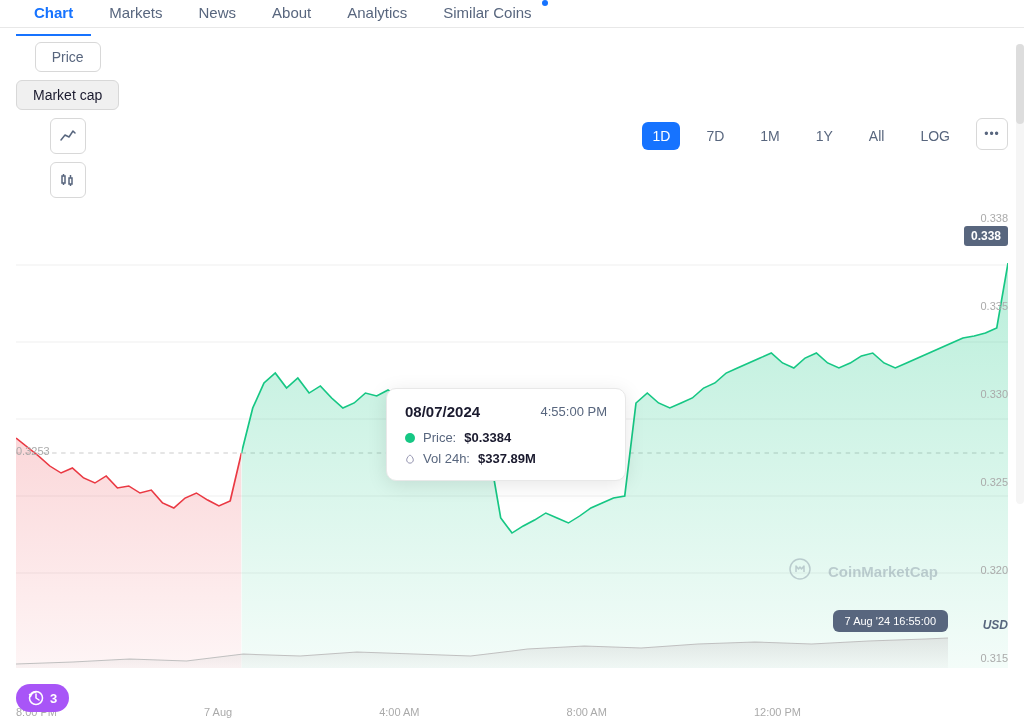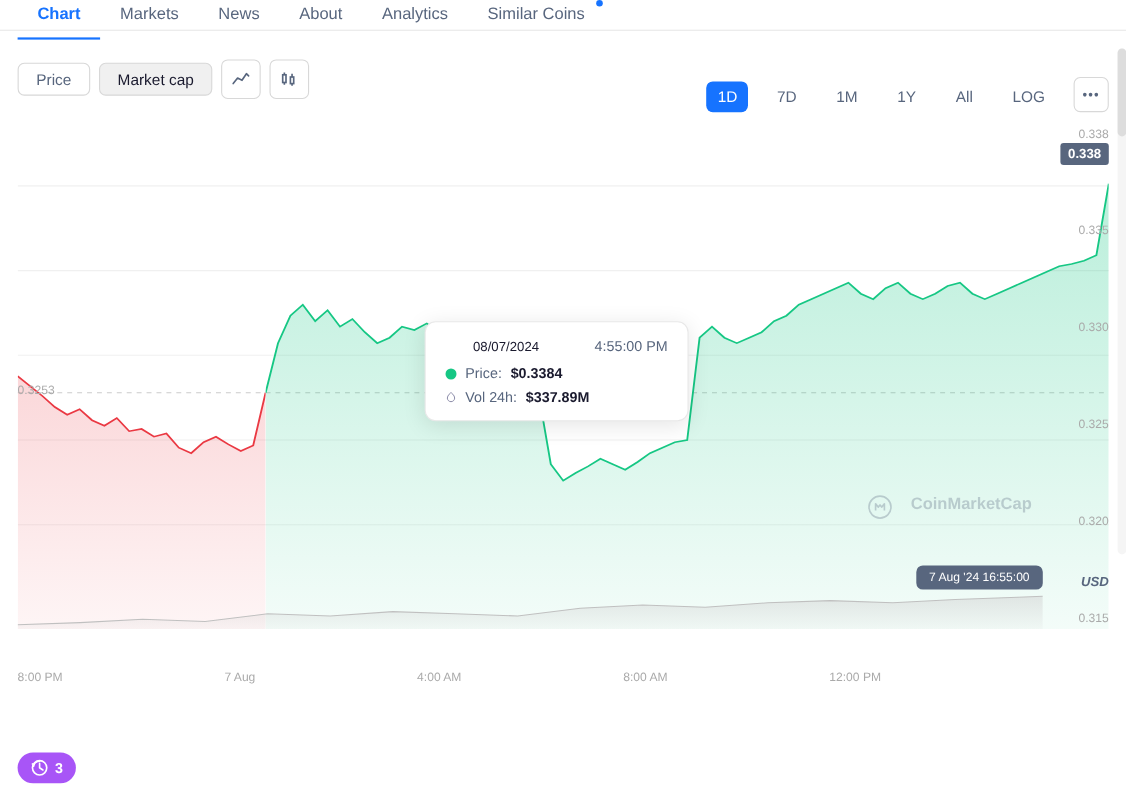--- a/index.html
+++ b/index.html
@@ -52,20 +52,21 @@
     .toolbar {
       display: flex;
       align-items: center;
       justify-content: space-between;
       padding: 14px 16px 10px 16px;
     }
     .toolbar-left {
       display: flex;
       align-items: center;
       gap: 8px;
+      flex-direction: column;
     }
     .tab-btn {
       padding: 6px 16px;
       border: 1px solid #d8d8d8;
       border-radius: 6px;
       background: #fff;
       font-size: 14px;
       color: #58667e;
       cursor: pointer;
       font-weight: 400;
@@ -183,24 +184,23 @@
       left: 370px;
       top: 180px;
     }
     .tooltip-header {
       display: flex;
       justify-content: space-between;
       align-items: center;
       margin-bottom: 10px;
     }
     .tooltip-date {
-      font-size: 12px;
-      font-weight: 400;
+      font-size: 15px;
+      font-weight: 700;
       color: #1a1a2e;
-      margin-left: 25px;
     }
     .tooltip-time {
       font-size: 13px;
       color: #58667e;
     }
     .tooltip-row {
       display: flex;
       align-items: center;
       gap: 8px;
       font-size: 13px;
@@ -262,23 +262,23 @@
       font-size: 12px;
       font-weight: 600;
       color: #58667e;
       font-style: italic;
     }
 
     
     .watermark {
       position: absolute;
       right: 70px;
-      bottom: 100px;
-      display: flex;
-      align-items: flex-start;
+      bottom: 88px;
+      display: flex;
+      align-items: flex-end;
       gap: 17px;
       opacity: 0.3;
     }
     .watermark-text {
       font-size: 15px;
       font-weight: 600;
       color: #58667e;
     }
 
     

